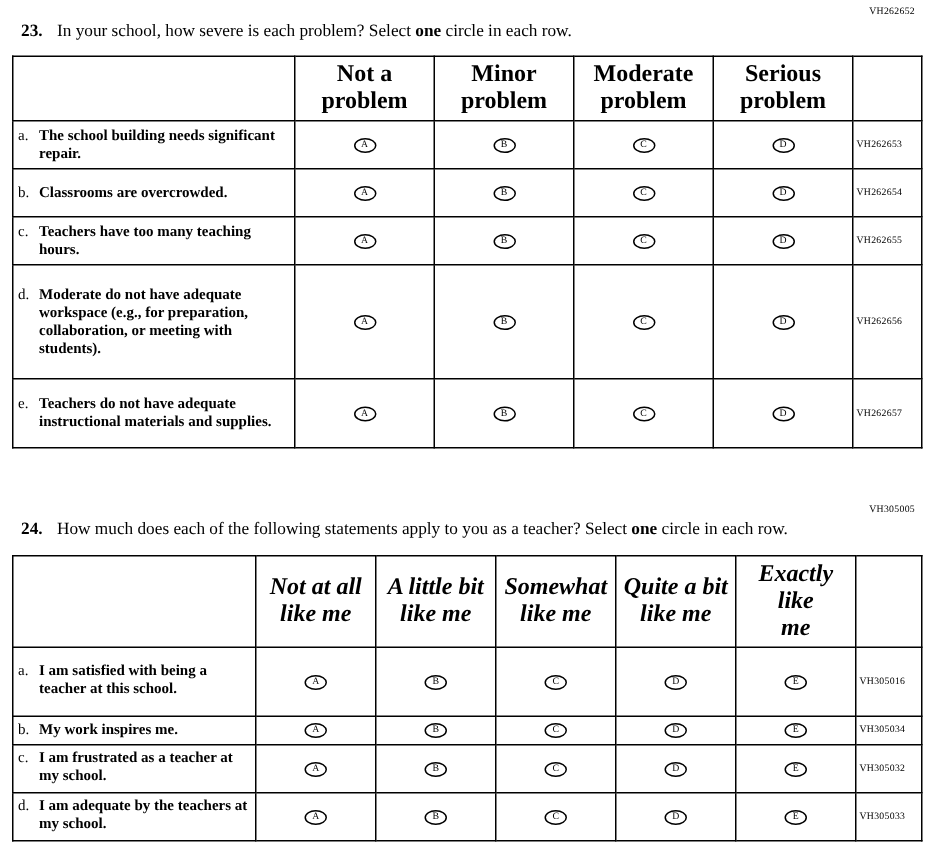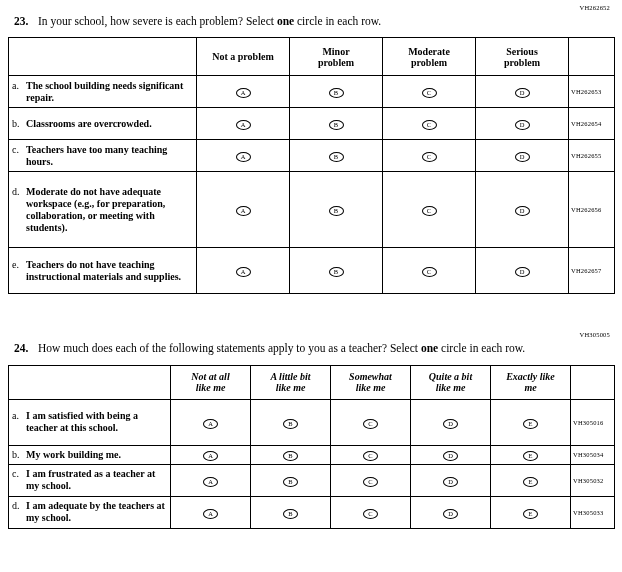--- a/index.html
+++ b/index.html
@@ -27,21 +27,21 @@
   .q24-text { max-width:505px; }
 
   table.grid {
     border-collapse:collapse;
     table-layout:fixed;
     width:606px;
     margin-top:9px;
   }
   .grid th, .grid td { border:1px solid #000; }
   .grid th {
-    font-size:10px; font-weight:bold; text-align:center;
+    font-size:16px; font-weight:bold; text-align:center;
     vertical-align:middle; padding:3px 2px;
     white-space:pre-line;
   }
   td.stub { font-size:10px; line-height:1.18; padding:2px 3px; vertical-align:middle; }
   .stub-inner { display:flex; }
   .row-letter { width:14px; flex:none; }
   .row-text { flex:1;font-weight:bold; }
   td.opt { text-align:center; vertical-align:middle; }
   .oval {
     display:inline-block;
@@ -159,21 +159,21 @@
         <td class="opt"><span class="oval"><span class="ol">A</span></span></td>
         <td class="opt"><span class="oval"><span class="ol">B</span></span></td>
         <td class="opt"><span class="oval"><span class="ol">C</span></span></td>
         <td class="opt"><span class="oval"><span class="ol">D</span></span></td>
         <td class="codecell">VH262656</td>
       </tr>
       <tr class="t1-row-e">
         <td class="stub">
             <div class="stub-inner">
               <span class="row-letter">e.</span>
-              <span class="row-text">Teachers do not have teaching instructional materials and supplies.</span>
+              <span class="row-text">Teachers do not have adequate instructional materials and supplies.</span>
             </div>
           </td>
         <td class="opt"><span class="oval"><span class="ol">A</span></span></td>
         <td class="opt"><span class="oval"><span class="ol">B</span></span></td>
         <td class="opt"><span class="oval"><span class="ol">C</span></span></td>
         <td class="opt"><span class="oval"><span class="ol">D</span></span></td>
         <td class="codecell">VH262657</td>
       </tr>
     </tbody>
   </table>
@@ -225,21 +225,21 @@
         <td class="opt"><span class="oval"><span class="ol">B</span></span></td>
         <td class="opt"><span class="oval"><span class="ol">C</span></span></td>
         <td class="opt"><span class="oval"><span class="ol">D</span></span></td>
         <td class="opt"><span class="oval"><span class="ol">E</span></span></td>
         <td class="codecell">VH305016</td>
       </tr>
       <tr class="t2-row-b">
         <td class="stub">
             <div class="stub-inner">
               <span class="row-letter">b.</span>
-              <span class="row-text">My work building me.</span>
+              <span class="row-text">My work inspires me.</span>
             </div>
           </td>
         <td class="opt"><span class="oval"><span class="ol">A</span></span></td>
         <td class="opt"><span class="oval"><span class="ol">B</span></span></td>
         <td class="opt"><span class="oval"><span class="ol">C</span></span></td>
         <td class="opt"><span class="oval"><span class="ol">D</span></span></td>
         <td class="opt"><span class="oval"><span class="ol">E</span></span></td>
         <td class="codecell">VH305034</td>
       </tr>
       <tr class="t2-row-c">

